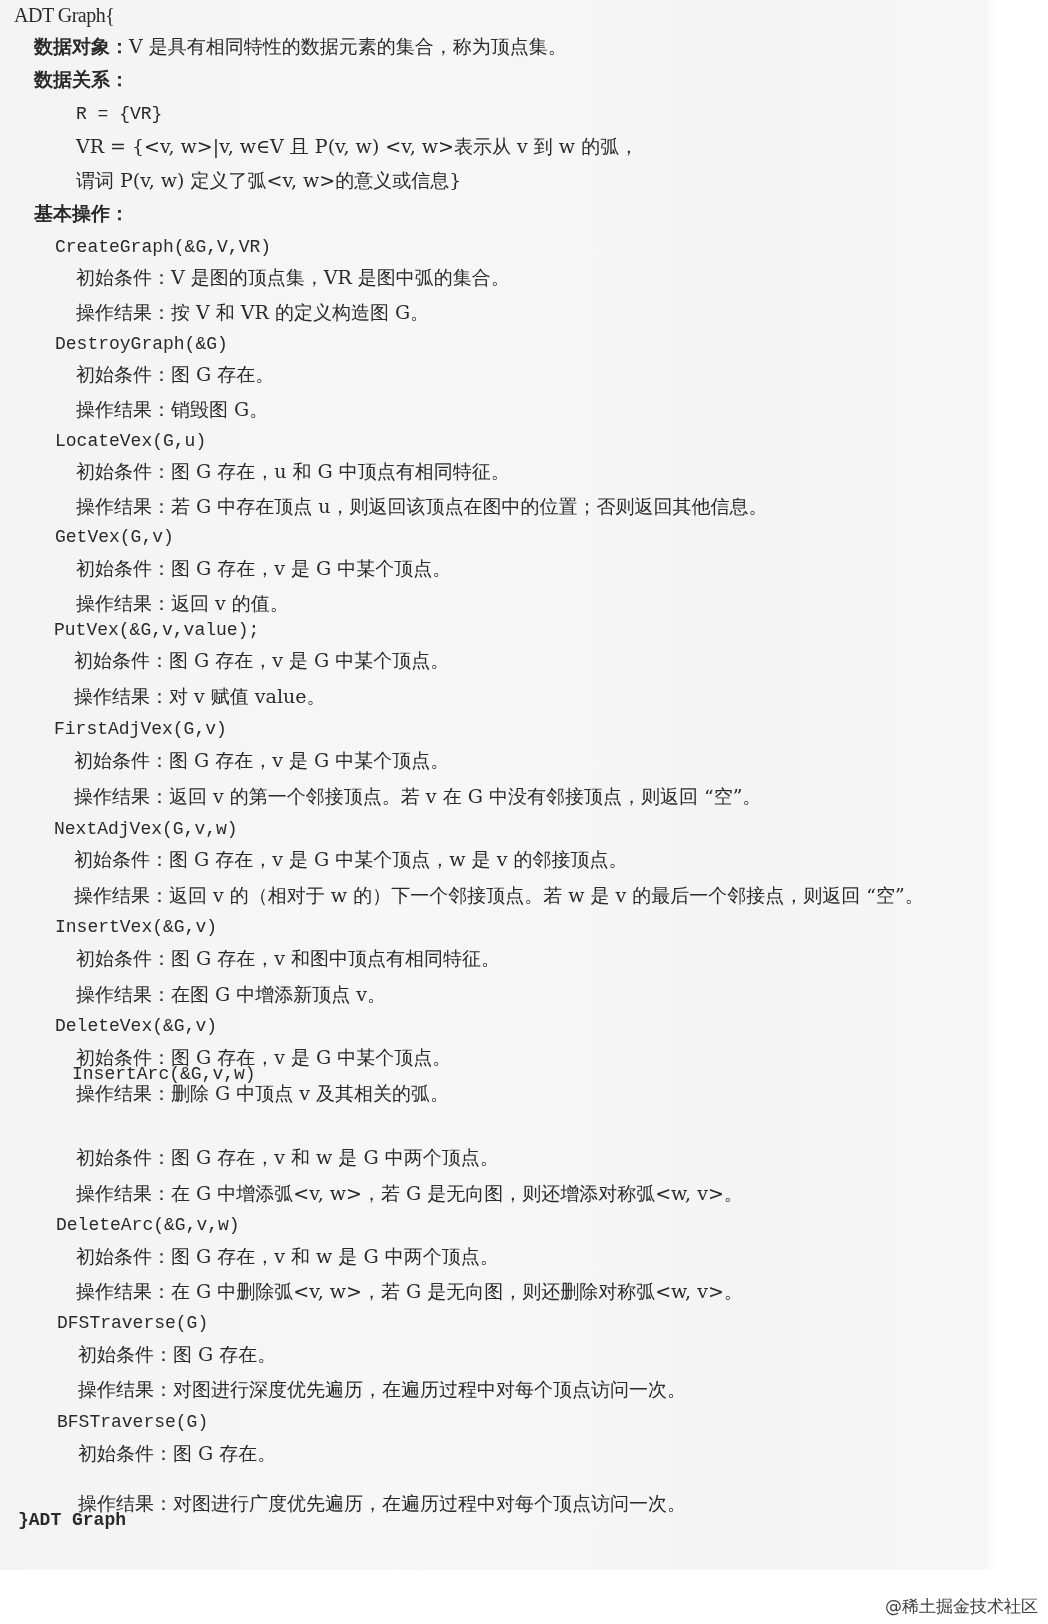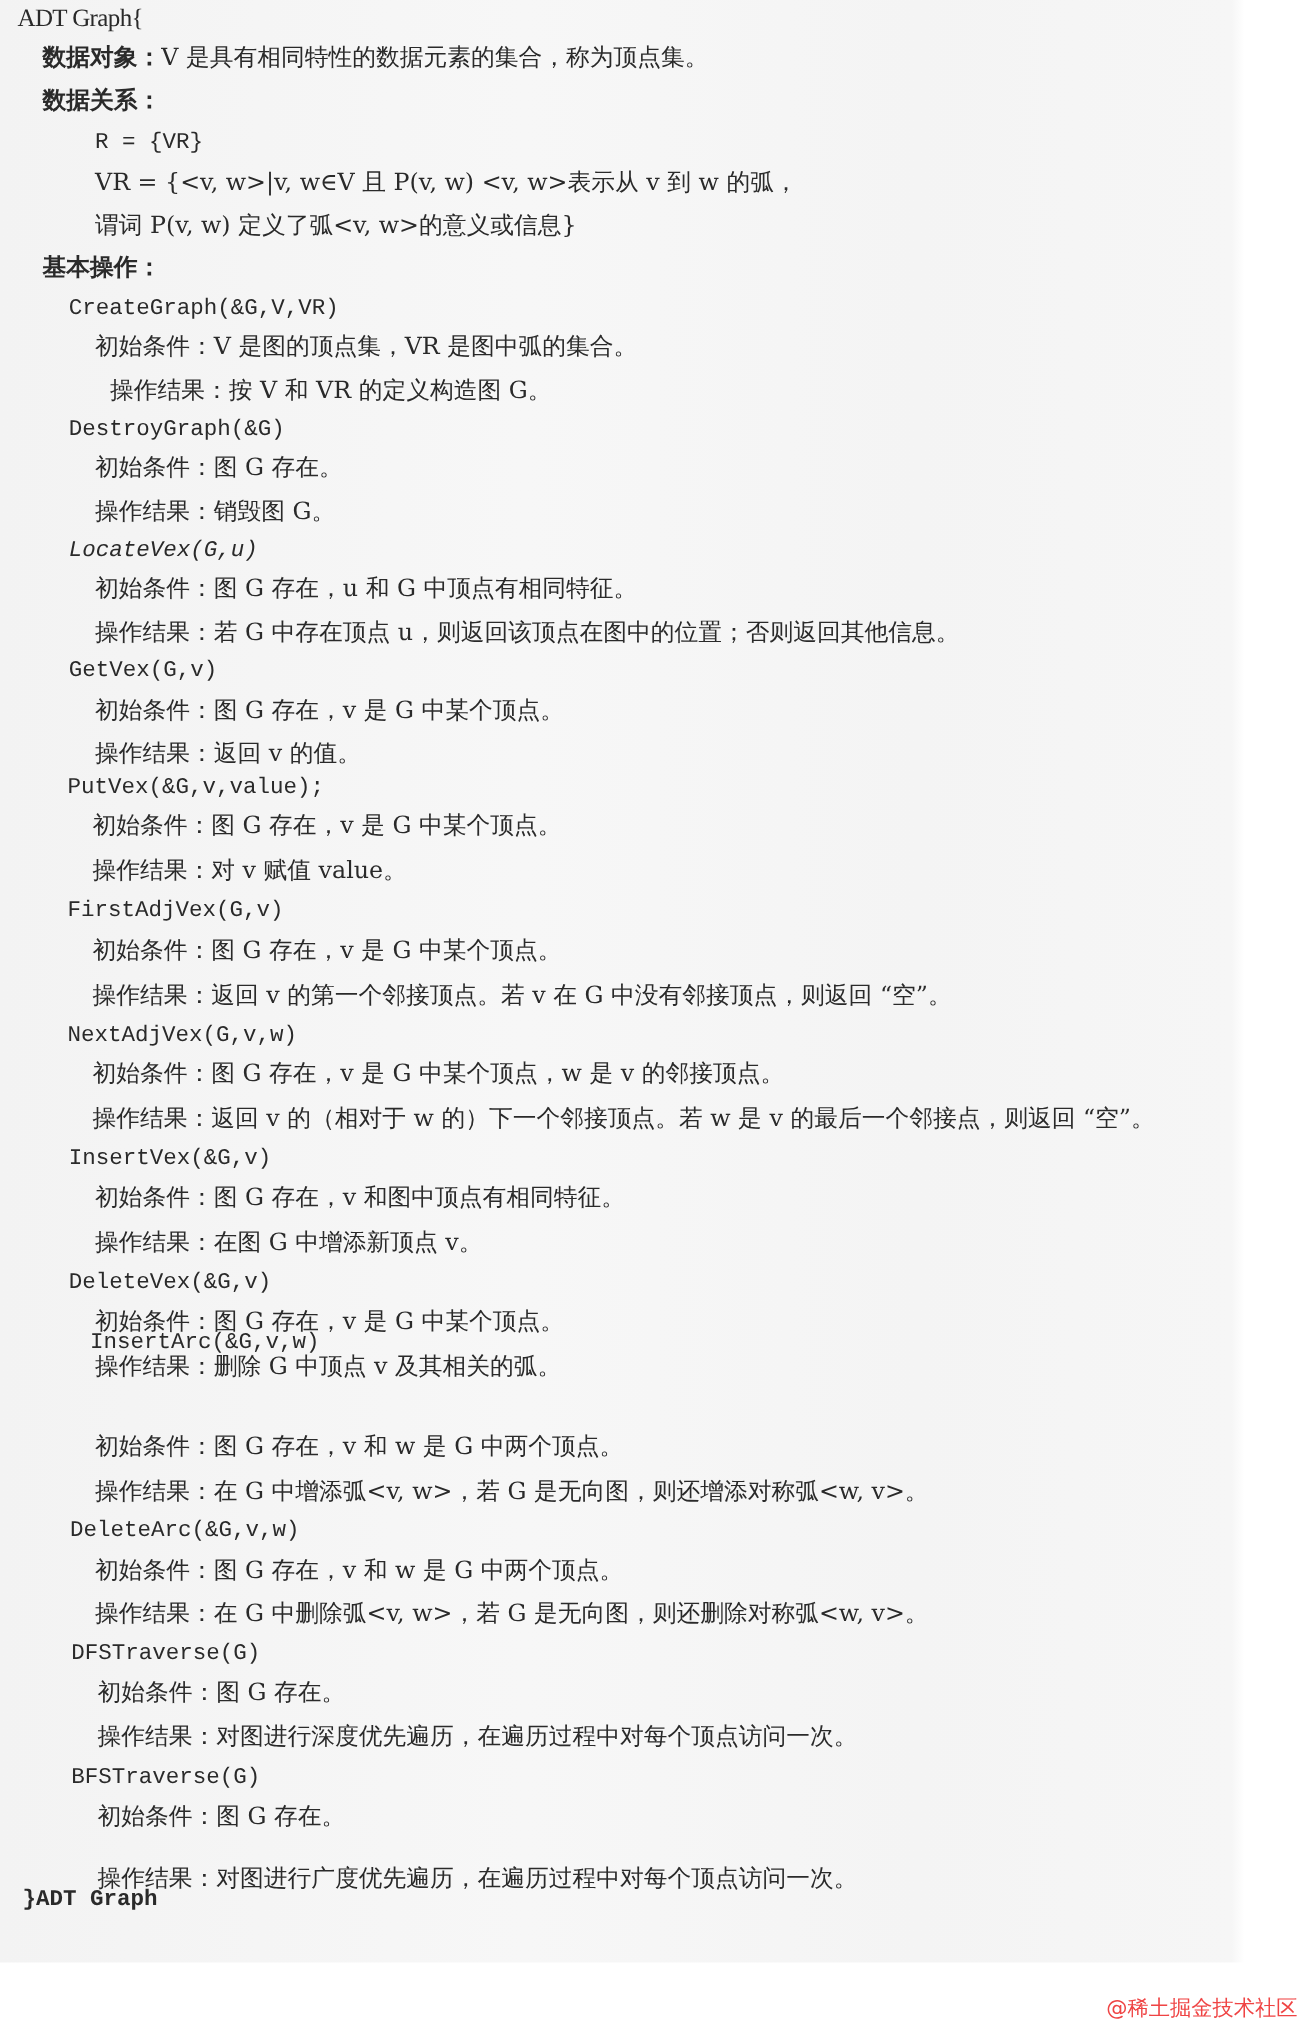--- a/index.html
+++ b/index.html
@@ -15,21 +15,21 @@
   }
   .scan-bottom {
     position: absolute; left: 0; top: 1570px; width: 1048px; height: 54px; background: #ffffff;
   }
   .line { position: absolute; white-space: pre; font-size: 19px; line-height: 24px; }
   .title { font-family: "Liberation Serif", serif; font-size: 20px; letter-spacing: -0.5px; }
   .bold { font-weight: bold; font-family: Liberation Mono, monospace; }
   .mono { font-family: "Liberation Mono", monospace; font-size: 18px; }
   .end { font-family: "Liberation Mono", monospace; font-weight: bold; font-size: 18px; }
   .watermark {
-    position: absolute; right: 10px; top: 1595px; font-size: 17px; color: #ef4444;
+    position: absolute; right: 10px; top: 1595px; font-size: 17px; color: #404040;
     font-family: "DejaVu Sans", sans-serif;
   }
 </style>
 </head>
 <body>
 
 <div class="scan"></div>
 <div class="scan-bottom"></div>
 
 <div>
@@ -39,27 +39,27 @@
 
   <div class="line bold" style="left:34px;top:69px;">数据关系：</div>
   <div class="line mono" style="left:76px;top:102px;">R = {VR}</div>
   <div class="line" style="left:76px;top:134px;">VR = {&lt;v, w&gt;|v, w∈V 且 P(v, w) &lt;v, w&gt;表示从 v 到 w 的弧，</div>
   <div class="line" style="left:76px;top:168px;">谓词 P(v, w) 定义了弧&lt;v, w&gt;的意义或信息}</div>
 
   <div class="line bold" style="left:34px;top:203px;">基本操作：</div>
 
   <div class="line mono" style="left:55px;top:235px;">CreateGraph(&amp;G,V,VR)</div>
   <div class="line" style="left:76px;top:265px;">初始条件：V 是图的顶点集，VR 是图中弧的集合。</div>
-  <div class="line" style="left:88px;top:300px;">操作结果：按 V 和 VR 的定义构造图 G。</div>
+  <div class="line" style="left:76px;top:300px;">操作结果：按 V 和 VR 的定义构造图 G。</div>
 
   <div class="line mono" style="left:55px;top:332px;">DestroyGraph(&amp;G)</div>
   <div class="line" style="left:76px;top:362px;">初始条件：图 G 存在。</div>
   <div class="line" style="left:76px;top:397px;">操作结果：销毁图 G。</div>
 
-  <div class="line mono" style="left:55px;top:429px;font-style:italic;">LocateVex(G,u)</div>
+  <div class="line mono" style="left:55px;top:429px;">LocateVex(G,u)</div>
   <div class="line" style="left:76px;top:459px;">初始条件：图 G 存在，u 和 G 中顶点有相同特征。</div>
   <div class="line" style="left:76px;top:494px;">操作结果：若 G 中存在顶点 u，则返回该顶点在图中的位置；否则返回其他信息。</div>
 
   <div class="line mono" style="left:55px;top:525px;">GetVex(G,v)</div>
   <div class="line" style="left:76px;top:556px;">初始条件：图 G 存在，v 是 G 中某个顶点。</div>
   <div class="line" style="left:76px;top:591px;">操作结果：返回 v 的值。</div>
 
   <div class="line mono" style="left:54px;top:618px;">PutVex(&amp;G,v,value);</div>
   <div class="line" style="left:74px;top:648px;">初始条件：图 G 存在，v 是 G 中某个顶点。</div>
   <div class="line" style="left:74px;top:684px;">操作结果：对 v 赋值 value。</div>

